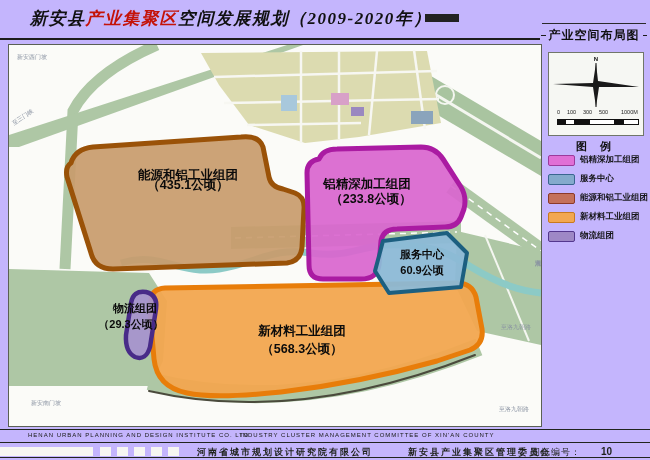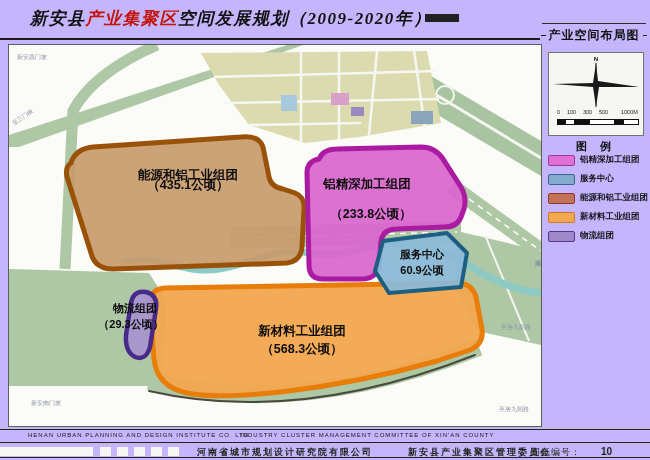--- a/index.html
+++ b/index.html
@@ -113,21 +113,21 @@
         <path fill-opacity="0.95" stroke-width="5" d="M 142,256 Q 142,244 156,243 L 448,238 Q 463,238 467,252 L 473,284 Q 475,299 461,305 L 428,316 Q 350,338 272,347 Q 205,354 178,348 Q 148,342 145,314 L 141,268 Q 140,258 142,256 Z" fill="#f2a64f" stroke="#e87d0a"></path>
         <path d="M 140,346 Q 288,380 466,310" fill="none" stroke="#4a4a3c" stroke-width="2"></path>
         <path fill-opacity="0.95" stroke-width="4" d="M 374,196 L 438,188 L 458,208 L 452,242 L 380,248 L 366,226 Z" fill="#8cb9d6" stroke="#1c5f80"></path>
         <path fill-opacity="0.95" stroke-width="4.5" d="M 122,258 Q 124,245 137,247 Q 149,250 147,264 L 141,302 Q 137,316 126,312 Q 116,307 117,290 Z" fill="#a795cc" stroke="#482b88"></path>
       </g>
     </svg>
 
     <div class="zlab f12" style="left:179px;top:130px;">能源和铝工业组团</div>
     <div class="zlab f12" style="left:179px;top:140px;">（435.1公顷）</div>
     <div class="zlab f12" style="left:358px;top:139px;">铝精深加工组团</div>
-    <div class="zlab f12" style="left:362px;top:169px;">（233.8公顷）</div>
+    <div class="zlab f12" style="left:362px;top:154px;">（233.8公顷）</div>
     <div class="zlab f11" style="left:413px;top:209px;">服务中心</div>
     <div class="zlab f11" style="left:413px;top:225px;text-align:right;">60.9公顷</div>
     <div class="zlab f11" style="left:126px;top:263px;">物流组团</div>
     <div class="zlab f11" style="left:122px;top:279px;">（29.3公顷）</div>
     <div class="zlab f12" style="left:293px;top:286px;">新材料工业组团</div>
     <div class="zlab f12" style="left:293px;top:304px;">（568.3公顷）</div>
 
     <div class="ann" style="left:8px;top:8px;">新安西门坡</div>
     <div class="ann" style="left:2px;top:68px;transform:rotate(-34deg);">至三门峡</div>
     <div class="ann" style="left:22px;top:354px;">新安南门坡</div>

